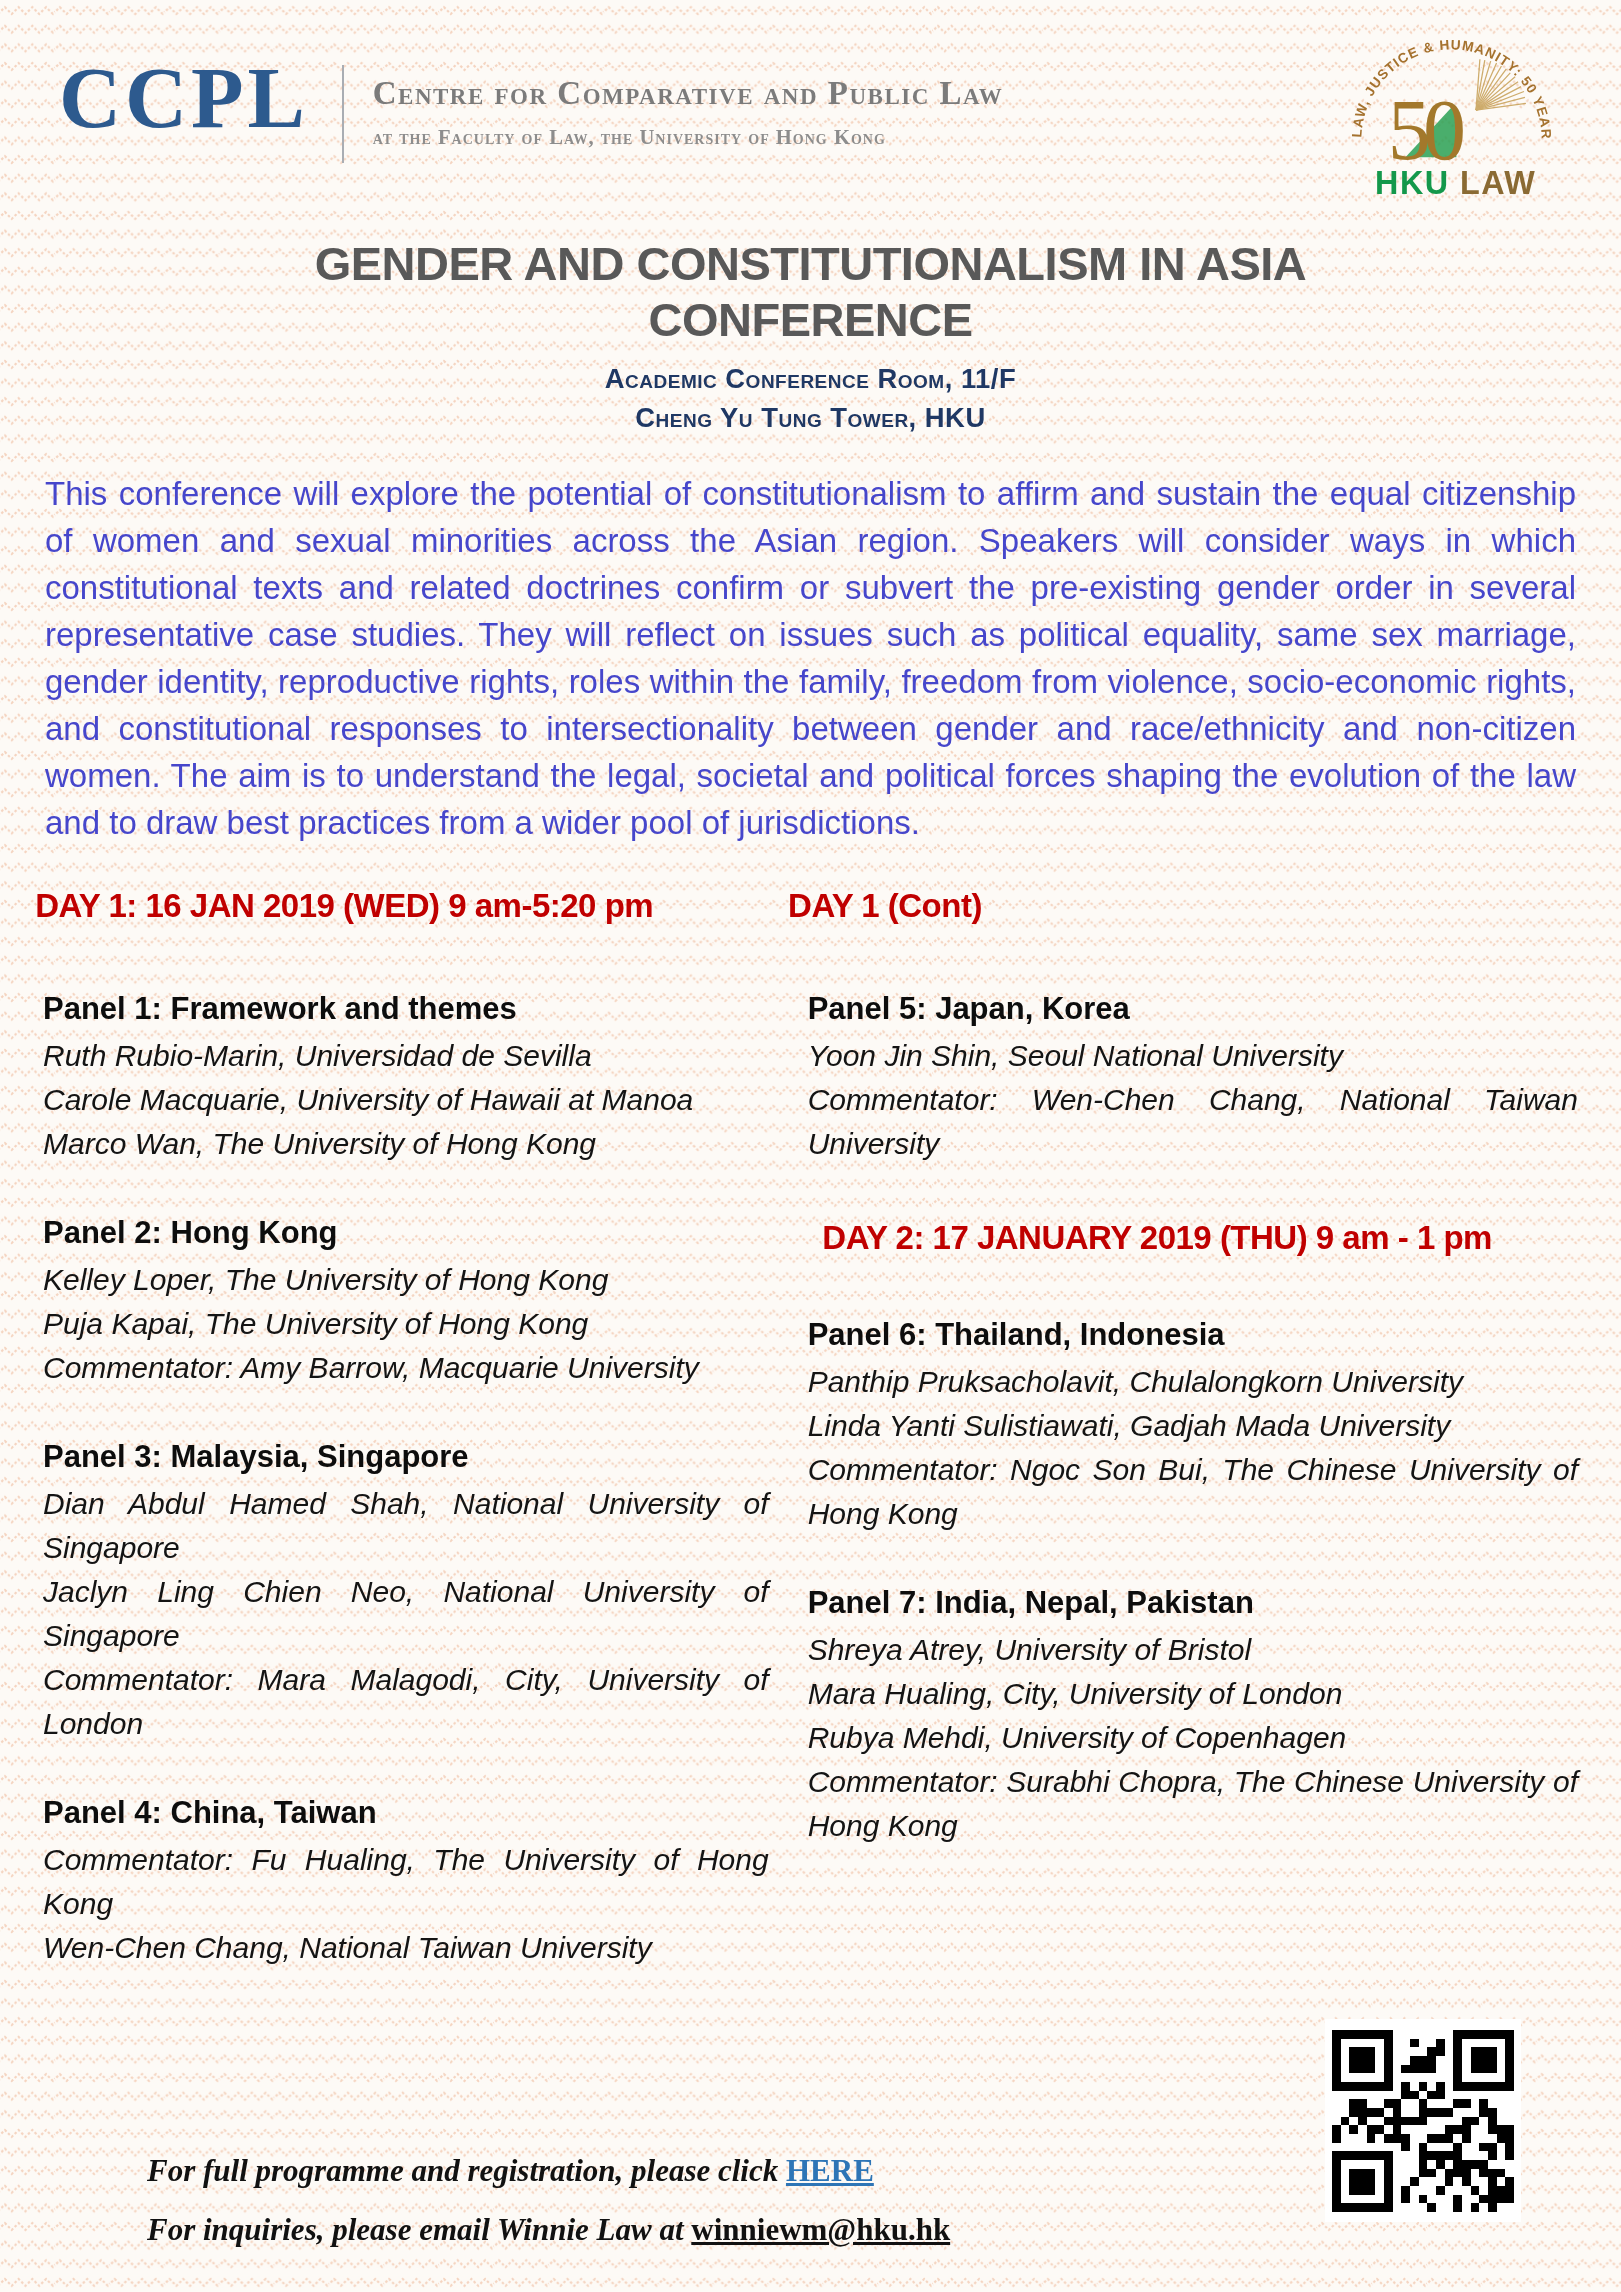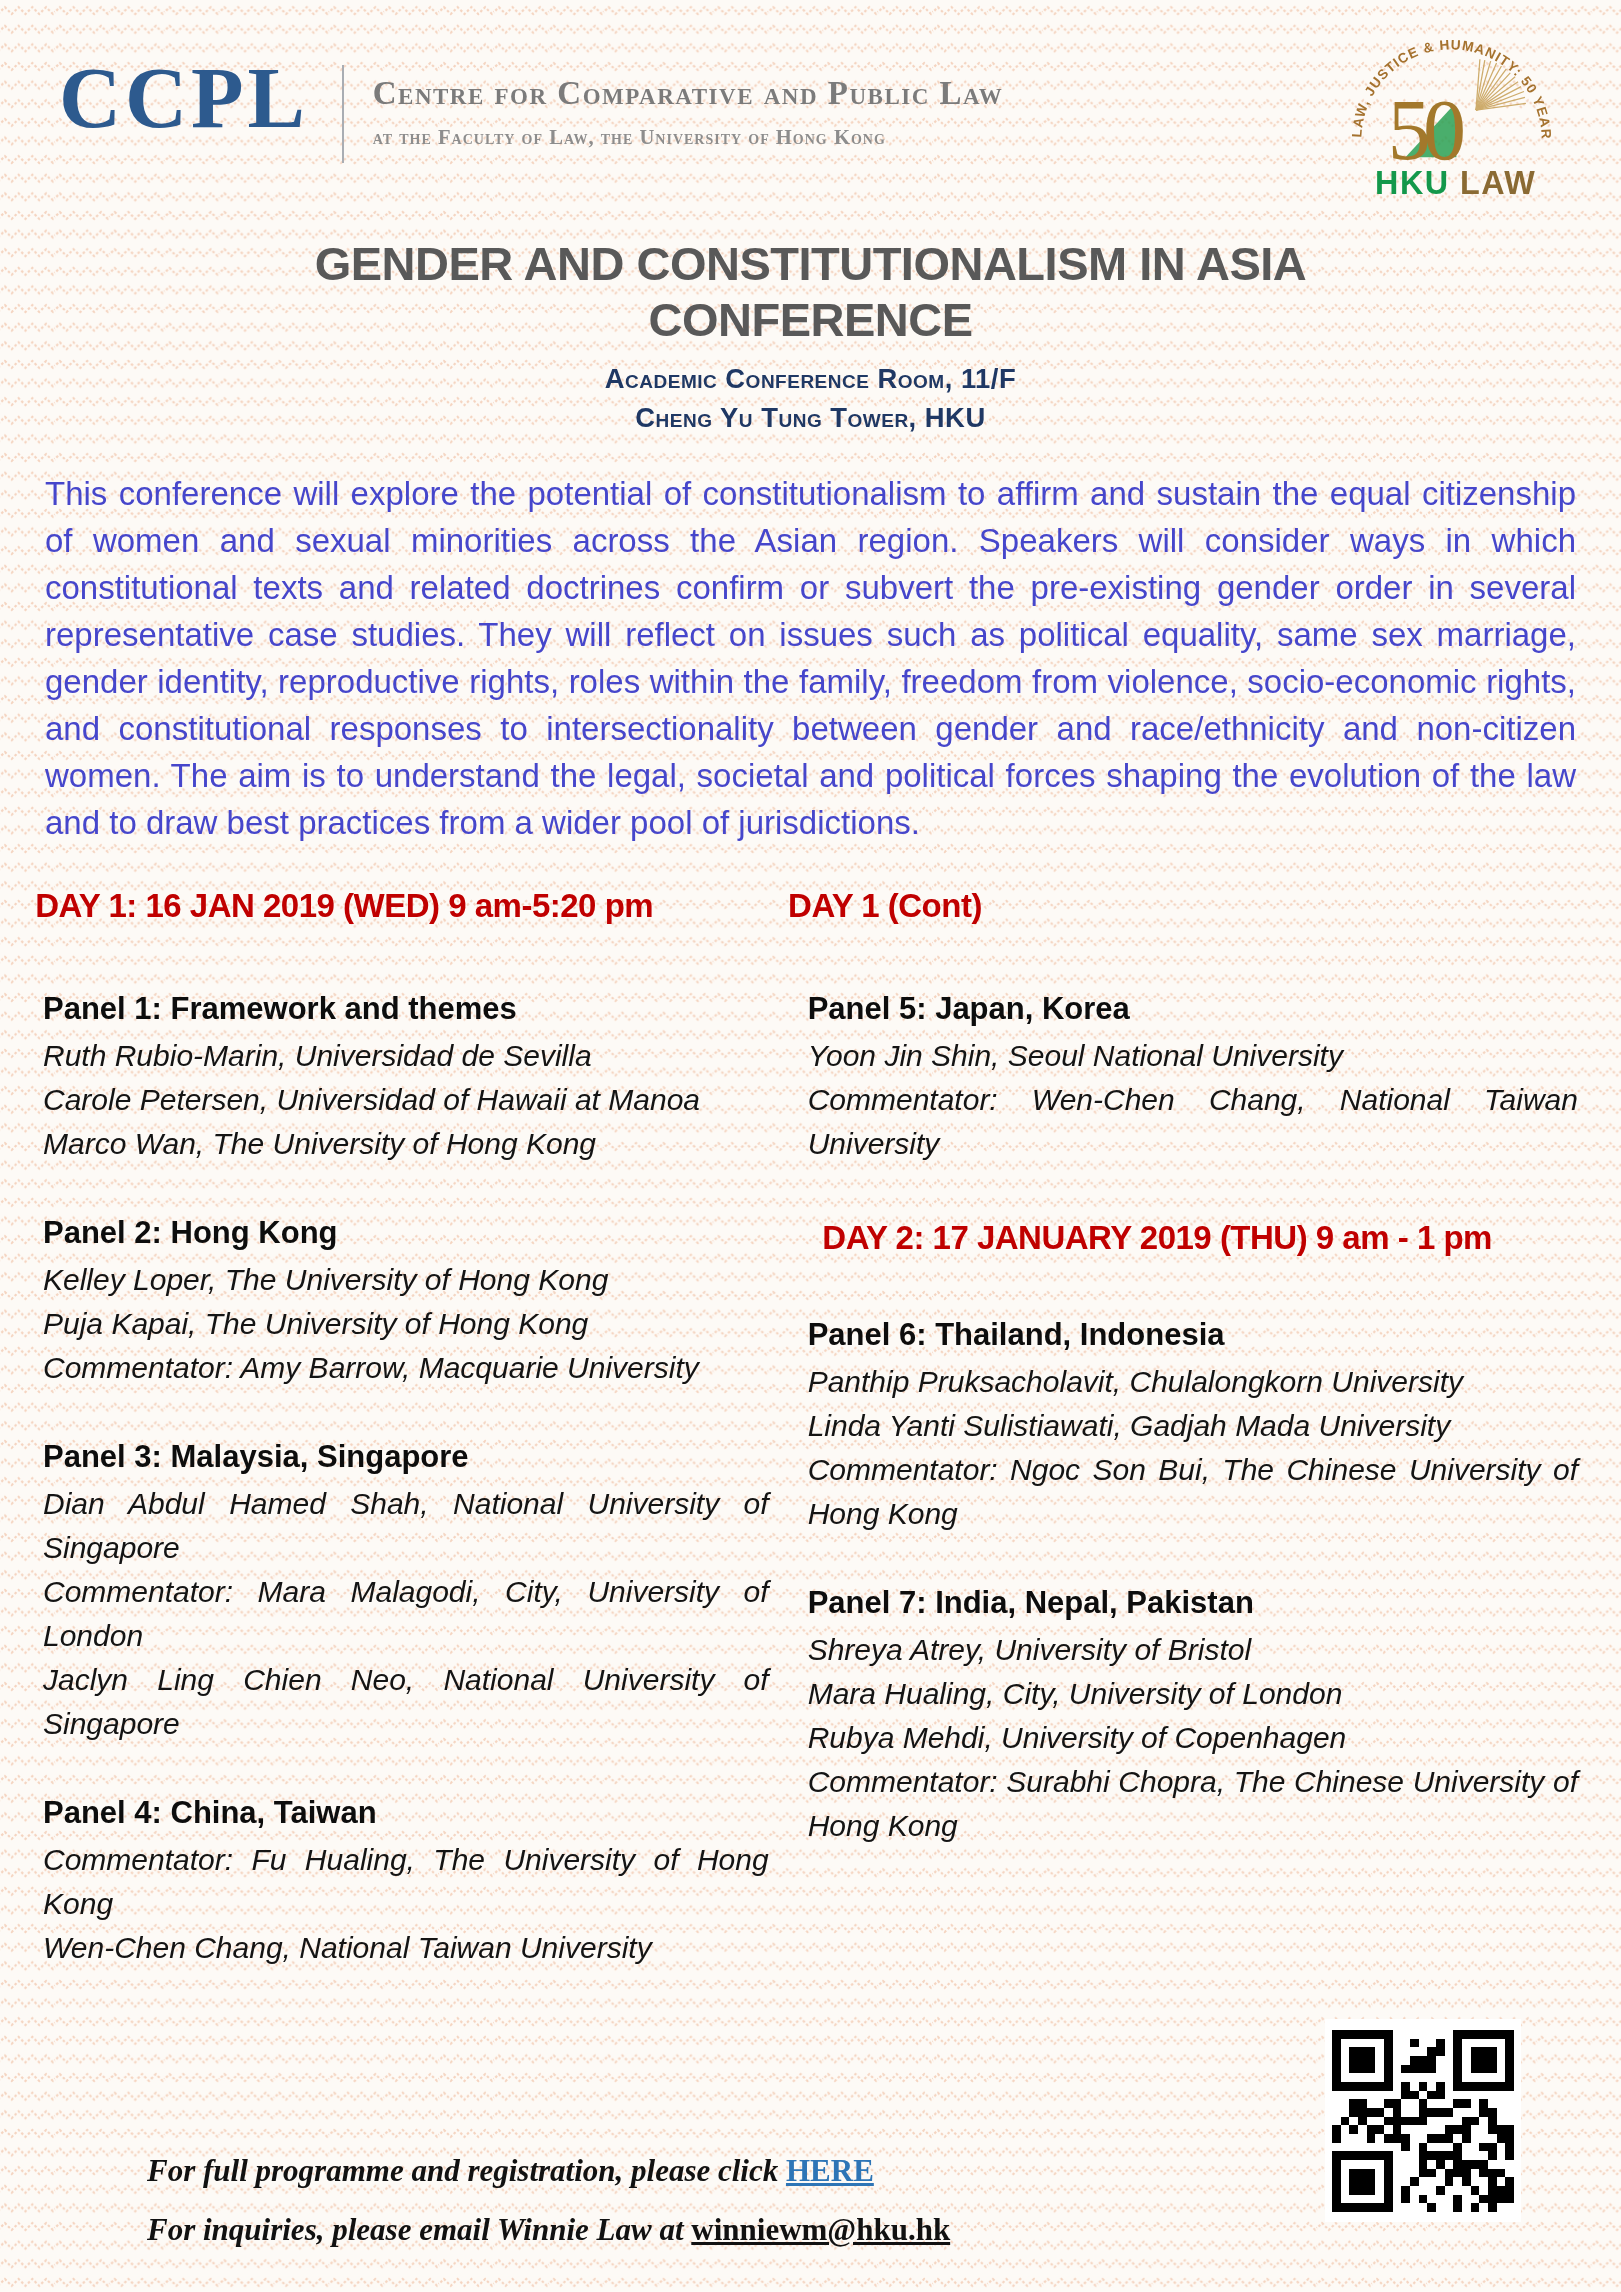--- a/index.html
+++ b/index.html
@@ -123,34 +123,34 @@
     </div>
 
     <p class="intro">This conference will explore the potential of constitutionalism to affirm and sustain the equal citizenship of women and sexual minorities across the Asian region. Speakers will consider ways in which constitutional texts and related doctrines confirm or subvert the pre-existing gender order in several representative case studies. They will reflect on issues such as political equality, same sex marriage, gender identity, reproductive rights, roles within the family, freedom from violence, socio-economic rights, and constitutional responses to intersectionality between gender and race/ethnicity and non-citizen women. The aim is to understand the legal, societal and political forces shaping the evolution of the law and to draw best practices from a wider pool of jurisdictions.</p>
 
     <div class="program">
       <div class="col" id="col0">
           <div class="day">DAY 1: 16 JAN 2019 (WED) 9 am-5:20 pm</div>
           <section class="panel">
             <div class="panel-title">Panel 1: Framework and themes</div>
             <div class="speaker">Ruth Rubio-Marin, Universidad de Sevilla</div>
-            <div class="speaker">Carole Petersen, Universidad of Hawaii at Manoa</div>
+            <div class="speaker">Carole Macquarie, University of Hawaii at Manoa</div>
             <div class="speaker">Marco Wan, The University of Hong Kong</div>
           </section>
           <section class="panel">
             <div class="panel-title">Panel 2: Hong Kong</div>
             <div class="speaker">Kelley Loper, The University of Hong Kong</div>
             <div class="speaker">Puja Kapai, The University of Hong Kong</div>
             <div class="speaker">Commentator: Amy Barrow, Macquarie University</div>
           </section>
           <section class="panel">
             <div class="panel-title">Panel 3: Malaysia, Singapore</div>
             <div class="speaker">Dian Abdul Hamed Shah, National University of Singapore</div>
+            <div class="speaker">Jaclyn Ling Chien Neo, National University of Singapore</div>
             <div class="speaker">Commentator: Mara Malagodi, City, University of London</div>
-            <div class="speaker">Jaclyn Ling Chien Neo, National University of Singapore</div>
           </section>
           <section class="panel">
             <div class="panel-title">Panel 4: China, Taiwan</div>
             <div class="speaker">Commentator: Fu Hualing, The University of Hong Kong</div>
             <div class="speaker">Wen-Chen Chang, National Taiwan University</div>
           </section>
         </div>
       <div class="col" id="col1">
           <div class="day">DAY 1 (Cont)</div>
           <section class="panel">

